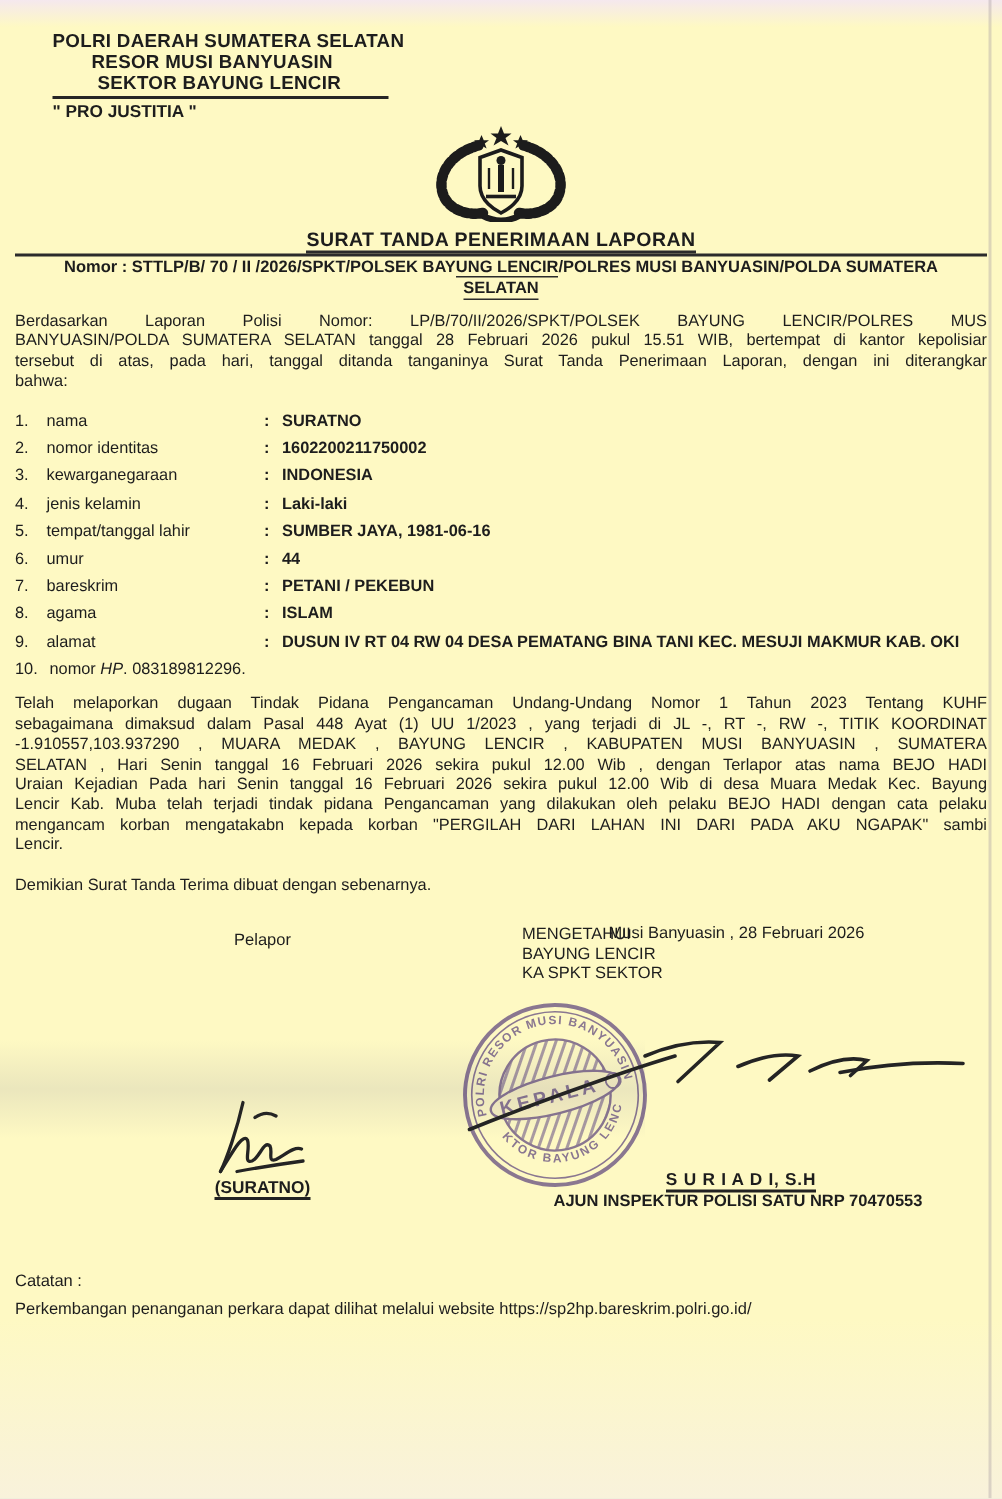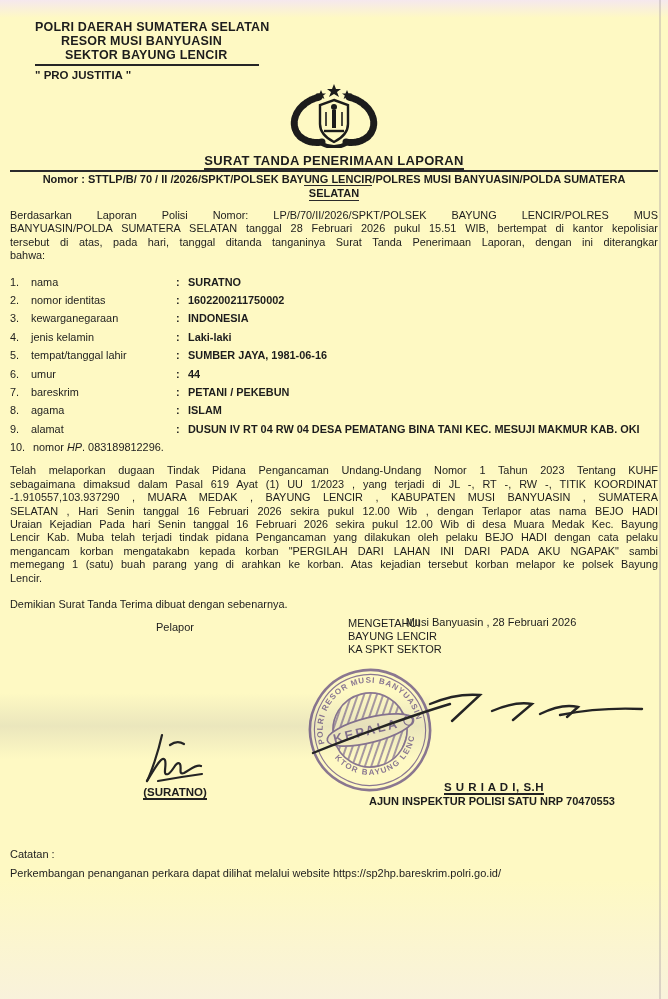--- a/index.html
+++ b/index.html
@@ -177,27 +177,26 @@
           <span class="val">DUSUN IV RT 04 RW 04 DESA PEMATANG BINA TANI KEC. MESUJI MAKMUR KAB. OKI</span>
         </div>
       <div class="idrow10">
           <span class="no">10.</span>
           <span><span>nomor </span><i>HP</i><span>. 083189812296.</span></span>
         </div>
     </div>
 
     <div class="para report">
       <div class="jline">Telah melaporkan dugaan Tindak Pidana Pengancaman Undang-Undang Nomor 1 Tahun 2023 Tentang KUHF</div>
-      <div class="jline">sebagaimana dimaksud dalam Pasal 619 Ayat (1) UU 1/2023 , yang terjadi di JL -, RT -, RW -, TITIK KOORDINAT</div>
+      <div class="jline">sebagaimana dimaksud dalam Pasal 448 Ayat (1) UU 1/2023 , yang terjadi di JL -, RT -, RW -, TITIK KOORDINAT</div>
       <div class="jline">-1.910557,103.937290 , MUARA MEDAK , BAYUNG LENCIR , KABUPATEN MUSI BANYUASIN , SUMATERA</div>
       <div class="jline">SELATAN , Hari Senin tanggal 16 Februari 2026 sekira pukul 12.00 Wib , dengan Terlapor atas nama BEJO HADI</div>
       <div class="jline">Uraian Kejadian Pada hari Senin tanggal 16 Februari 2026 sekira pukul 12.00 Wib di desa Muara Medak Kec. Bayung</div>
       <div class="jline">Lencir Kab. Muba telah terjadi tindak pidana Pengancaman yang dilakukan oleh pelaku BEJO HADI dengan cata pelaku</div>
       <div class="jline">mengancam korban mengatakabn kepada korban "PERGILAH DARI LAHAN INI DARI PADA AKU NGAPAK" sambi</div>
-      <div class="jline">memegang 1 (satu) buah parang yang di arahkan ke korban. Atas kejadian tersebut korban melapor ke polsek Bayung</div>
       <div class="lline">Lencir.</div>
     </div>
 
     <div class="closing">Demikian Surat Tanda Terima dibuat dengan sebenarnya.</div>
   </div>
 
   <div class="abs date-line">Musi Banyuasin , 28 Februari 2026</div>
   <div class="abs ack">
     <div>MENGETAHUI</div>
     <div>BAYUNG LENCIR</div>

